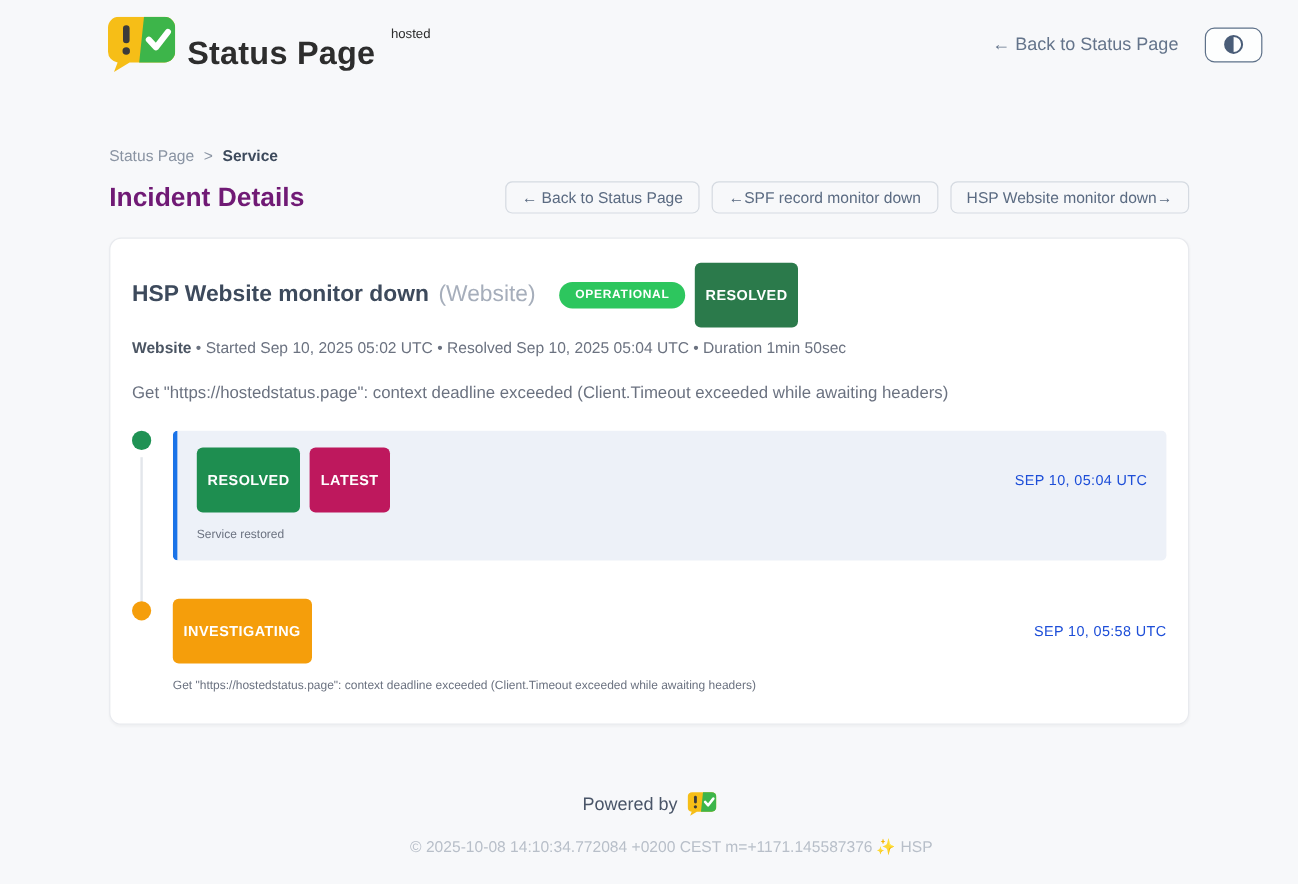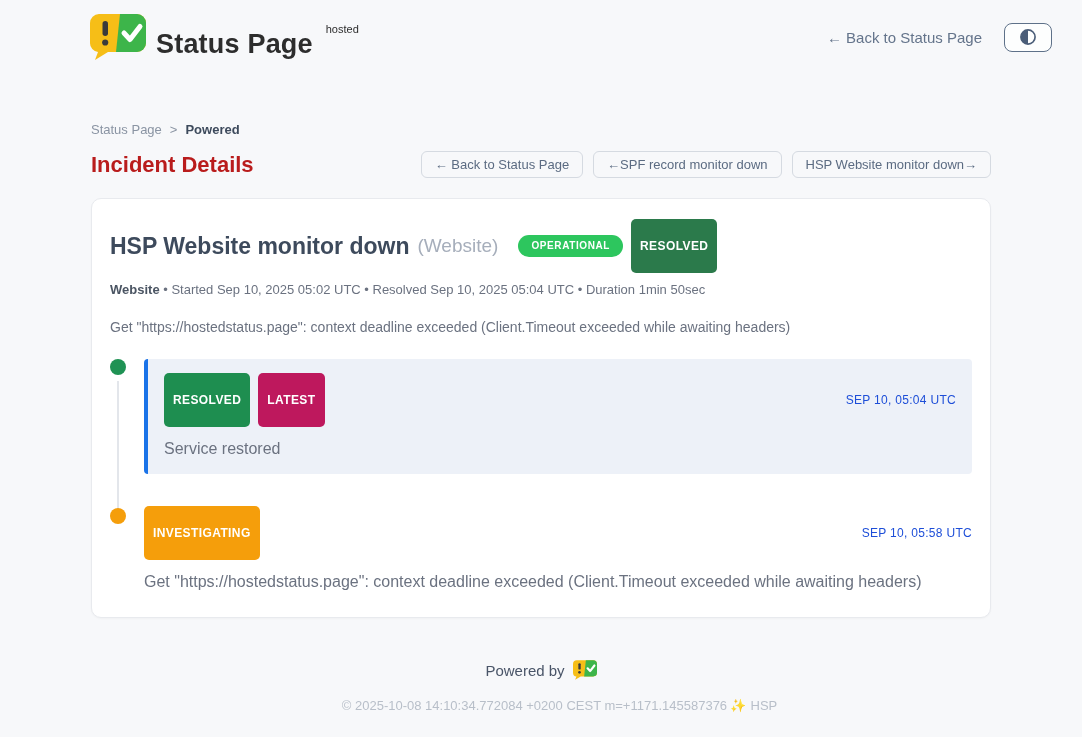--- a/index.html
+++ b/index.html
@@ -27,35 +27,35 @@
     width:48px; height:29px; background:#FDFEFE;
     border:1px solid #5E7189; border-radius:8px;
     display:flex; align-items:center; justify-content:center; cursor:pointer;
   }
   
   .container { width:900px; margin:0 auto; }
   .main-area { margin-top:62px; }
   .breadcrumb { font-size:13px; color:#8A94A3; display:flex; gap:8px; align-items:center; }
   .breadcrumb .crumb-current { color:#3D4A5C; font-weight:700; }
   .title-row { display:flex; align-items:center; justify-content:space-between; margin-top:14px; }
-  .page-title { font-size:22px; font-weight:700; color:#b91c1c; }
+  .page-title { font-size:22px; font-weight:700; color:#701a75; }
   .incident-nav { display:flex; gap:10px; }
   .nav-btn {
     font-family:inherit; font-size:13px; color:#5B6B82;
     background:transparent; border:1px solid #D5DAE1; border-radius:6px;
     padding:5px 13px; cursor:pointer; white-space:nowrap;
   }
   
   .card {
     margin-top:20px; background:#FFFFFF; border:1px solid #E8EAEE;
     border-radius:10px; padding:20px 18px 26px 18px;
     box-shadow:0 1px 2px rgba(0,0,0,0.03);
   }
   .card-title-row { display:flex; align-items:center; gap:8px; flex-wrap:wrap; }
-  .incident-title { font-size:23px; font-weight:700; color:#3D4A5C; }
+  .incident-title { font-size:19px; font-weight:700; color:#3D4A5C; }
   .incident-component { font-size:19px; font-weight:400; color:#A6AEBB; margin-right:12px; }
   .pill {
     font-size:10px; font-weight:700; letter-spacing:0.6px; color:#FFFFFF;
     border-radius:999px; padding:6px 13px; line-height:1;
   }
   .badge {
     font-size:12px; font-weight:700; letter-spacing:0.4px; color:#FFFFFF;
     border-radius:5px; padding:21px 9px; line-height:1;
   }
   .meta-line { margin-top:9px; font-size:13px; color:#6B7280; }
@@ -74,21 +74,21 @@
   }
   .entry-body { flex:1; min-width:0; }
   .entry-body.highlight {
     background:#EDF1F8; border-left:4px solid #1A73E8; border-radius:4px;
     padding:14px 16px 16px 16px;
   }
   .entry-head { display:flex; align-items:center; gap:8px; }
   .entry-ts {
     margin-left:auto; font-size:12px; font-weight:400; color:#1d4ed8; letter-spacing:0.3px;
   }
-  .entry-msg { margin-top:13px; font-size:16px; color:#6B7280; }
+  .entry-msg { margin-top:13px; font-size:10px; color:#6B7280; }
   
   .site-footer { margin-top:auto; padding-bottom:24px; text-align:center; }
   .powered { display:flex; align-items:center; justify-content:center; gap:8px;
     font-size:15px; color:#4A5568; }
   .copyright { margin-top:18px; font-size:13px; color:#B8BFC9;padding-left:37px; }
 </style>
 </head>
 <body>
 
 <header class="site-header">
@@ -114,21 +114,21 @@
       </svg>
     </button>
   </div>
 </header>
 
 <main class="container main-area">
 
   <nav class="breadcrumb">
     <span class="crumb-root">Status Page</span>
     <span class="crumb-sep">&gt;</span>
-    <span class="crumb-current">Powered</span>
+    <span class="crumb-current">Service</span>
   </nav>
 
   <div class="title-row">
     <h1 class="page-title">Incident Details</h1>
     <div class="incident-nav">
         <button class="nav-btn">← Back to Status Page</button>
         <button class="nav-btn">←SPF record monitor down</button>
         <button class="nav-btn">HSP Website monitor down→</button>
       </div>
   </div>

